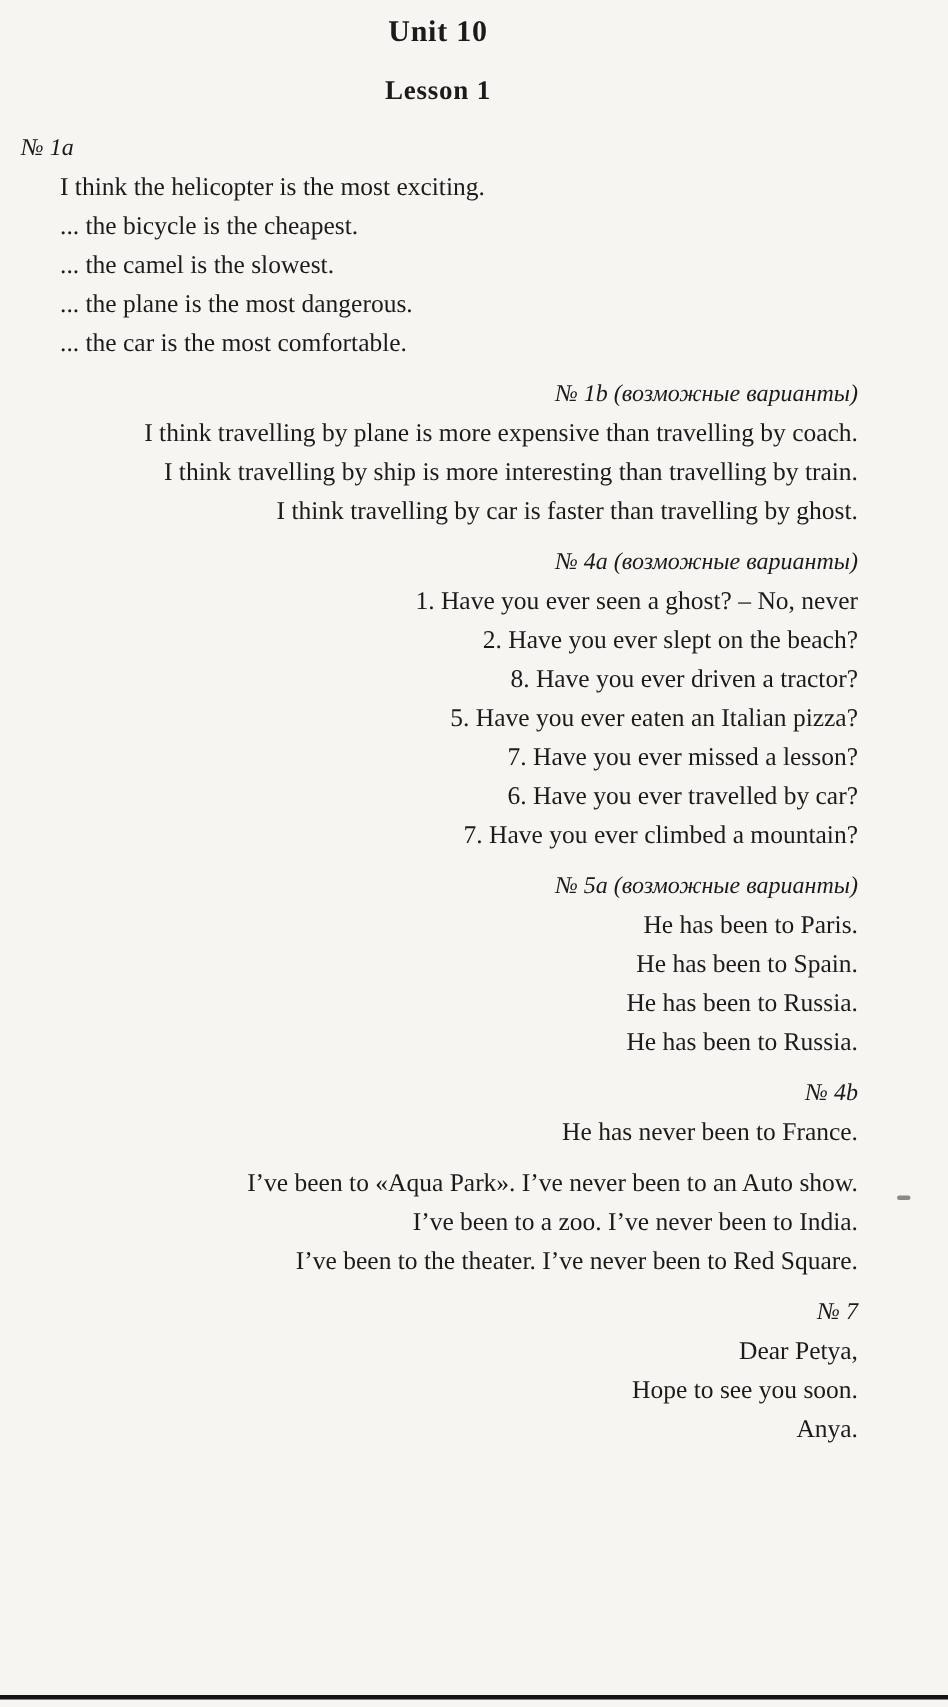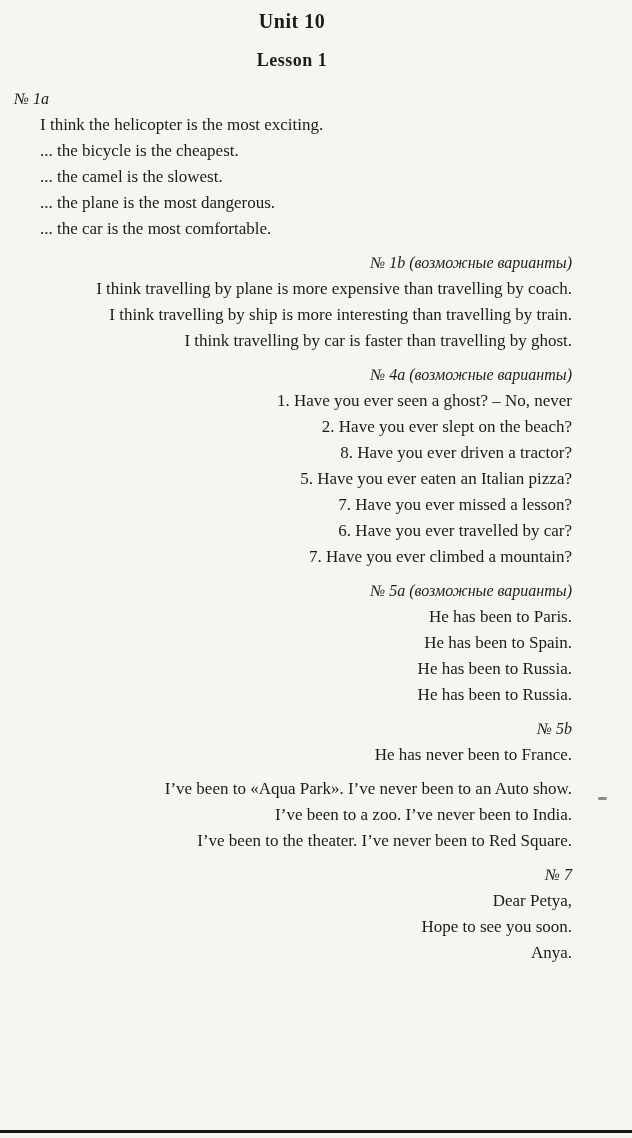--- a/index.html
+++ b/index.html
@@ -105,21 +105,21 @@
         <div class="line">7. Have you ever climbed a mountain?</div>
       </div>
       <div class="section">
         <div class="sec-heading">№ 5a (возможные варианты)</div>
         <div class="line">He has been to Paris.</div>
         <div class="line">He has been to Spain.</div>
         <div class="line">He has been to Russia.</div>
         <div class="line">He has been to Russia.</div>
       </div>
       <div class="section">
-        <div class="sec-heading">№ 5b</div>
+        <div class="sec-heading">№ 4b</div>
         <div class="line">He has never been to France.</div>
       </div>
       <div class="section">
         <div class="line">I’ve been to «Aqua Park». I’ve never been to an Auto show.</div>
         <div class="line">I’ve been to a zoo. I’ve never been to India.</div>
         <div class="line">I’ve been to the theater. I’ve never been to Red Square.</div>
       </div>
       <div class="section">
         <div class="sec-heading">№ 7</div>
         <div class="line">Dear Petya,</div>

